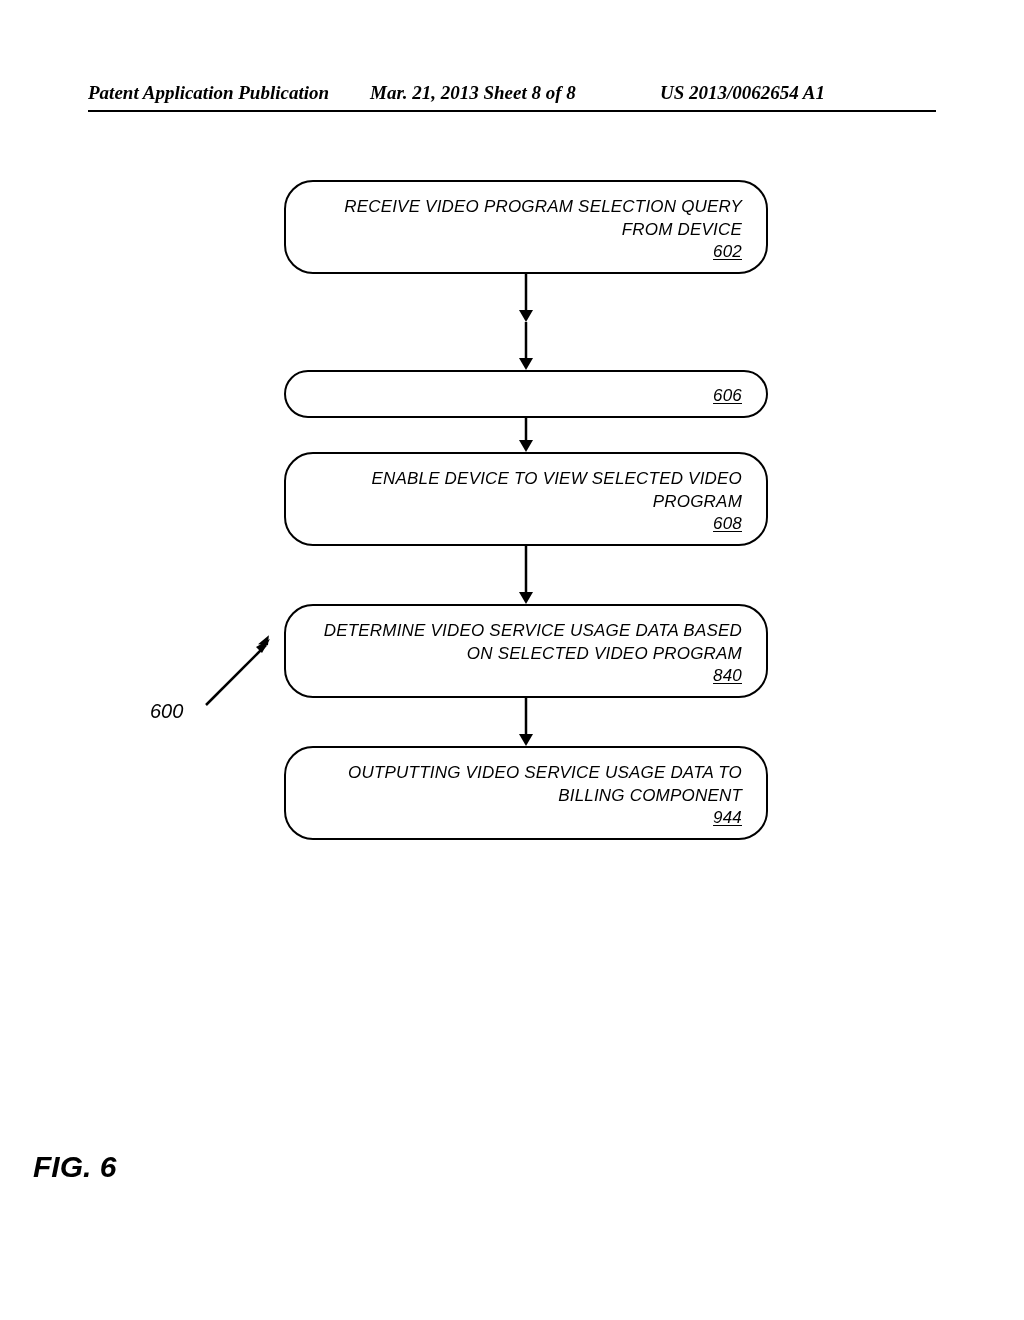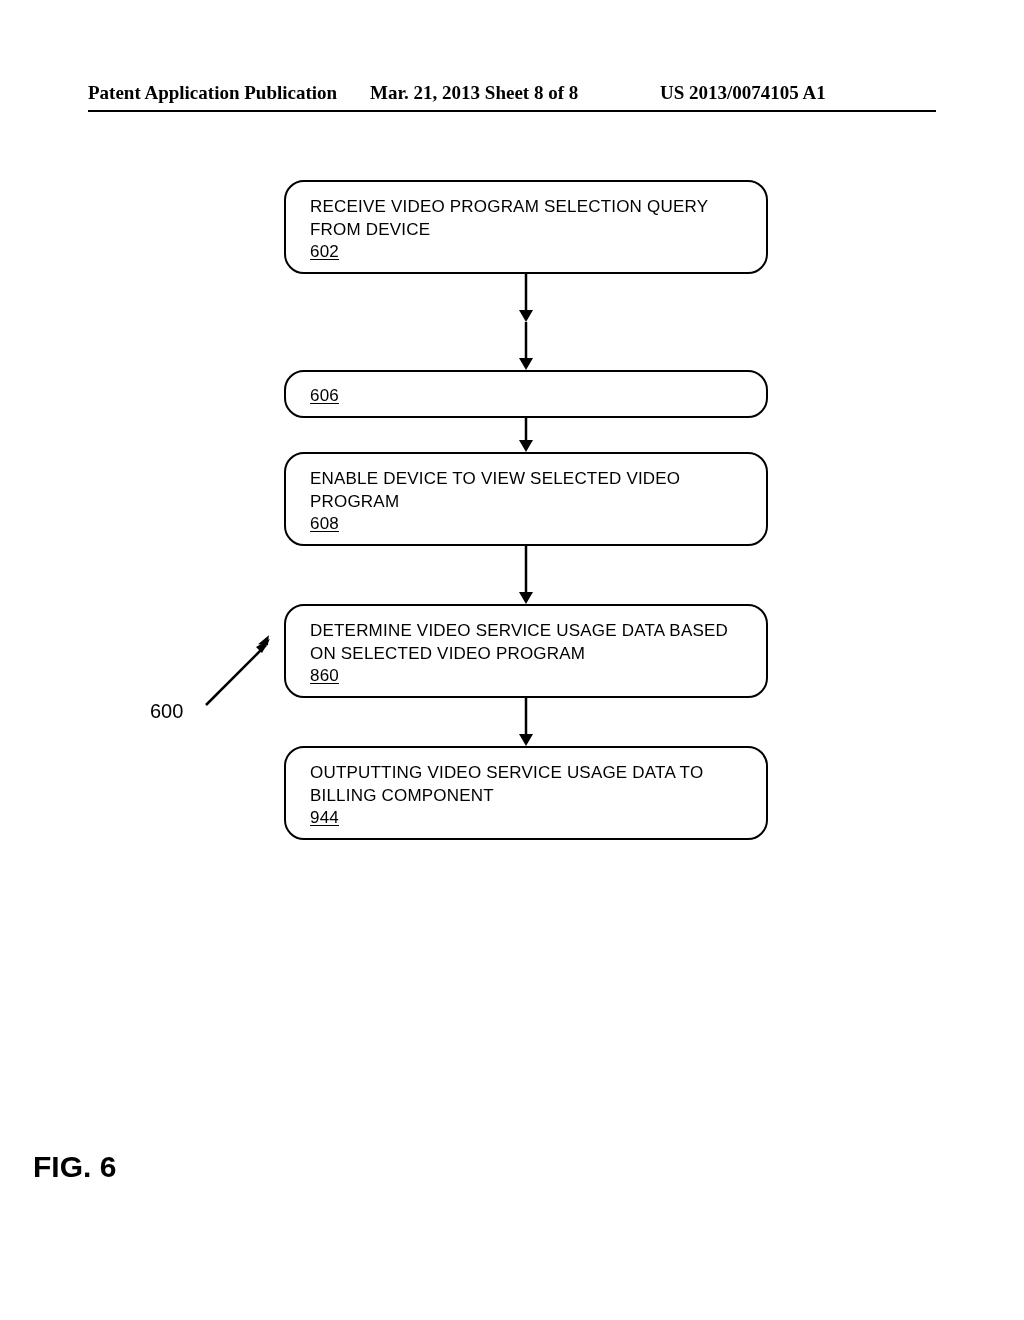--- a/index.html
+++ b/index.html
@@ -8,20 +8,21 @@
     width: 1024px;
     height: 1320px;
     background: #fff;
     font-family: "Times New Roman", Times, serif;
     color: #000;
   }
   .page {
     position: relative;
     width: 1024px;
     height: 1179px;
+    font-style: italic;
   }
   .header {
     position: absolute;
     top: 82px;
     left: 0;
     width: 1024px;
     font-size: 19px;
     font-weight: bold;
     font-family: "Times New Roman", Times, serif;
   }
@@ -39,22 +40,22 @@
   .flow {
     position: absolute;
     top: 180px;
     left: 284px;
     width: 484px;
   }
   .step {
     box-sizing: border-box;
     width: 484px;
     border: 2.5px solid #000;
-    border-radius: 20px;
-    text-align: left;
+    border-radius: 29px;
+    text-align: right;
     padding: 14px 24px 10px 24px;
     font-family: Arial, Helvetica, sans-serif;
     font-size: 17px;
     letter-spacing: 0.2px;
   }
   .step .txt { line-height: 1.35; }
   .step .ref {
     text-decoration: underline;
     text-underline-offset: 2px;
   }
@@ -85,21 +86,21 @@
   }
 </style>
 </head>
 <body>
 
 <div class="page">
 
   <div class="header">
     <span class="hl">Patent Application Publication</span>
     <span class="hc">Mar. 21, 2013  Sheet 8 of 8</span>
-    <span class="hr">US 2013/0074105 A1</span>
+    <span class="hr">US 2013/0062654 A1</span>
   </div>
   <div class="header-rule"></div>
 
   <div class="ref-label" style="top:700px; left:150px;">600</div>
   <div class="pointer" style="top:625px; left:196px;">
     <svg width="90" height="90" viewBox="0 0 90 90">
       <line x1="10" y1="80" x2="70" y2="20" stroke="#000" stroke-width="2.5"></line>
       <polygon points="70,20 62,20 72,10 72,20" fill="#000" transform="rotate(5 70 20)"></polygon>
       <polygon points="74,14 60,22 66,28" fill="#000"></polygon>
     </svg>
@@ -149,21 +150,21 @@
       <span class="arrow">
         <svg width="20" height="58">
             <line x1="10" y1="0" x2="10" y2="48" stroke="#000" stroke-width="2.5"></line>
             <polygon points="10,58 3,46 17,46" fill="#000"></polygon>
           </svg>
       </span>
     </div>
 
     <div class="step">
       <div class="txt">DETERMINE VIDEO SERVICE USAGE DATA BASED ON SELECTED VIDEO PROGRAM</div>
-      <div class="ref">860</div>
+      <div class="ref">840</div>
     </div>
     <div class="arrow-wrap">
       <span class="arrow">
         <svg width="20" height="48">
             <line x1="10" y1="0" x2="10" y2="38" stroke="#000" stroke-width="2.5"></line>
             <polygon points="10,48 3,36 17,36" fill="#000"></polygon>
           </svg>
       </span>
     </div>
 

